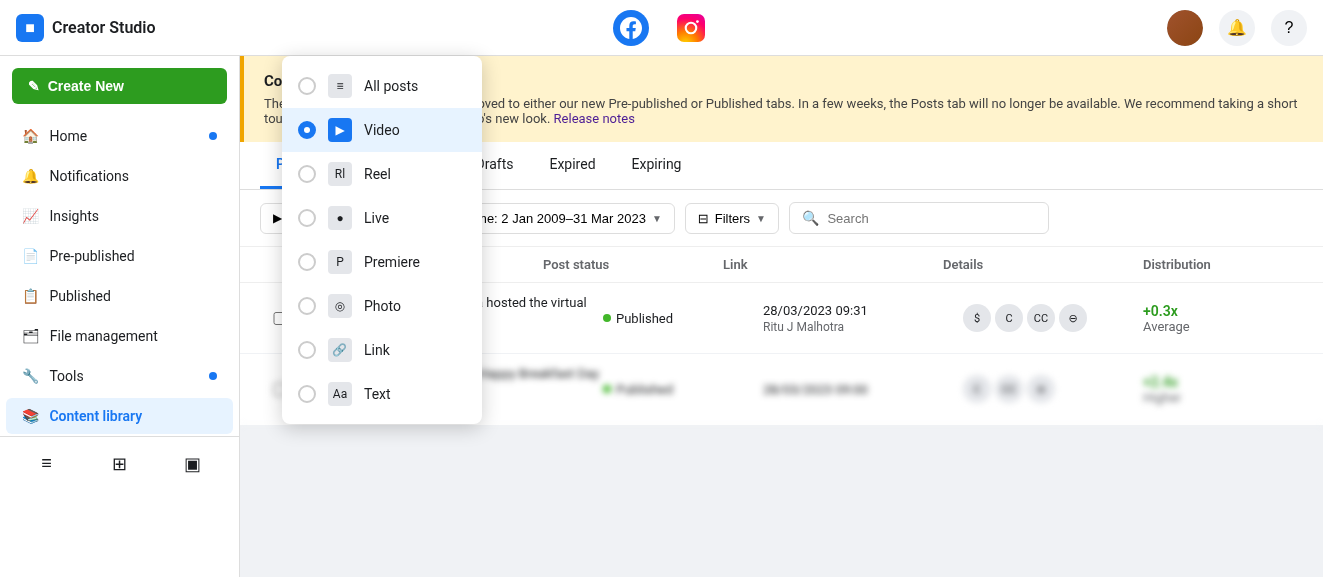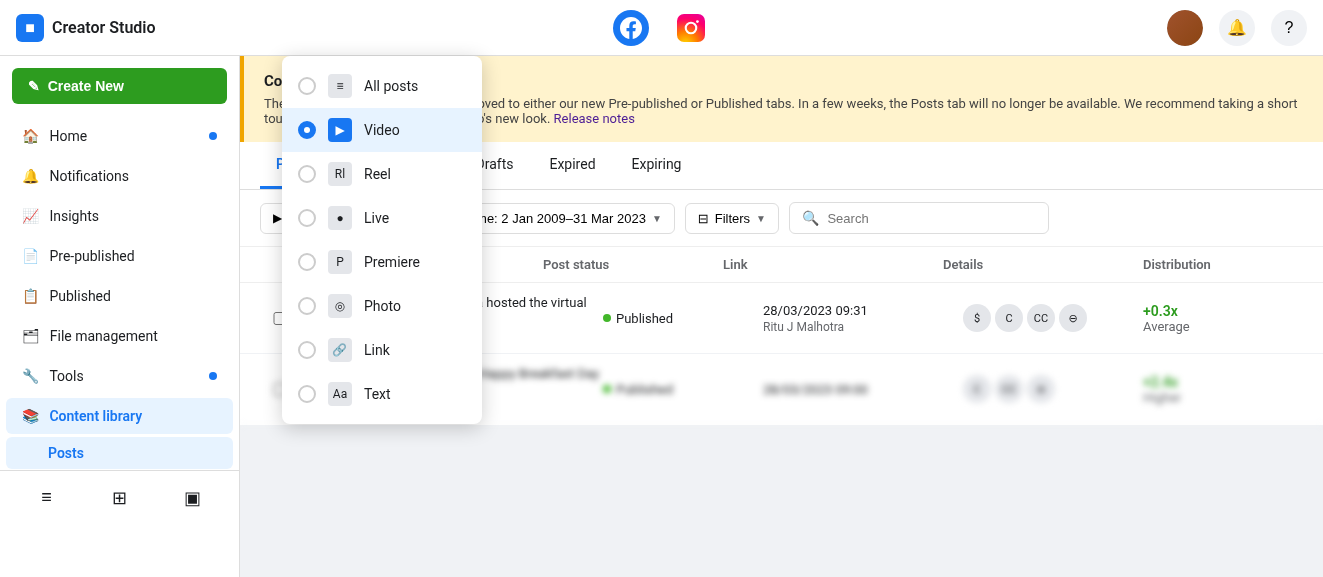--- a/index.html
+++ b/index.html
@@ -241,21 +241,20 @@
         <div class="sidebar-dot"></div>
       </div>
 
       <div class="sidebar-item active">
         <div class="sidebar-item-left">
           <span>📚</span>
           <span class="sidebar-item-label">Content library</span>
         </div>
       </div>
 
-      <div class="sidebar-sub-item">Posts</div>
 
       <div class="sidebar-bottom">
         <div class="sidebar-bottom-icon">≡</div>
         <div class="sidebar-bottom-icon">⊞</div>
         <div class="sidebar-bottom-icon">▣</div>
       </div>
     </div>
 
     <div class="main-content">
 

